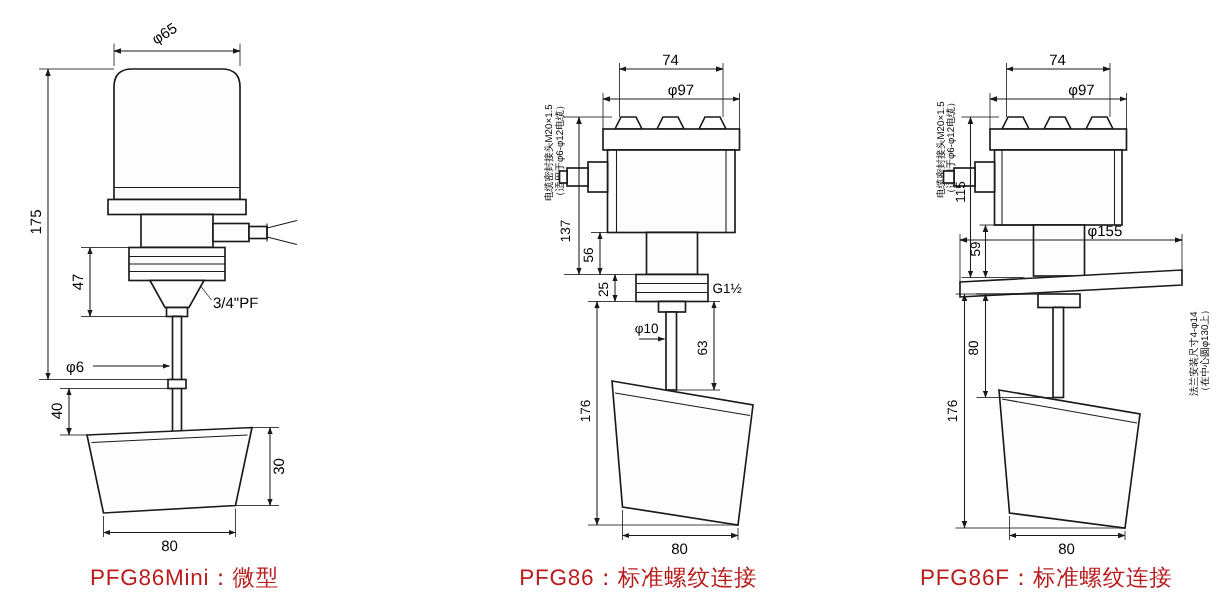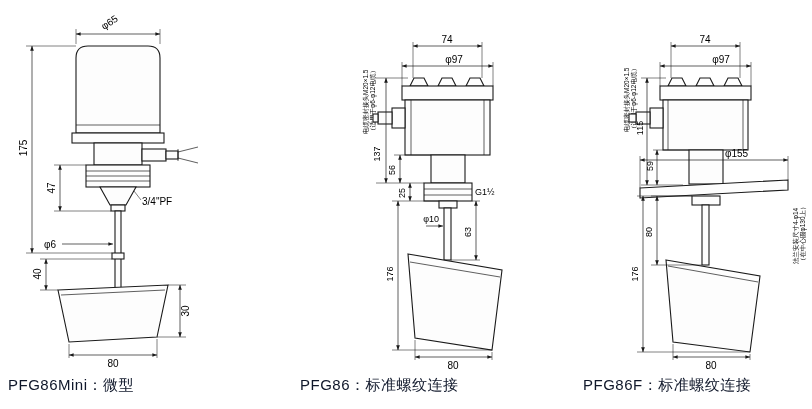--- a/index.html
+++ b/index.html
@@ -1,20 +1,20 @@
 <!DOCTYPE html>
 <html><head>
 <meta charset="utf-8">
 <style>
   *{margin:0;padding:0;box-sizing:border-box}
   html,body{background:#ffffff}
   body{font-family:"Liberation Sans","DejaVu Sans",sans-serif}
   .panel{position:relative;width:812px;height:409px;background:#ffffff;overflow:hidden}
   .fig{position:absolute;top:8px;display:block}
-  .caption{position:absolute;top:376px;font-size:15px;color:#0f172a;text-align:left;letter-spacing:.5px;white-space:nowrap}
+  .caption{position:absolute;top:376px;font-size:15px;color:#b91c1c;text-align:center;letter-spacing:.5px;white-space:nowrap}
   svg text{font-family:"Liberation Sans","DejaVu Sans",sans-serif;fill:#000}
   .part{fill:#fdfdfd;stroke:#1a1a1a;stroke-width:1.1;stroke-linejoin:miter}
   .thin{fill:none;stroke:#1a1a1a;stroke-width:.7}
   .dim{stroke:#1a1a1a;stroke-width:.7;fill:none}
   .ext{stroke:#1a1a1a;stroke-width:.55;fill:none}
   .dimtext{font-size:10px}
   .dimtext9{font-size:9px}
   .note{font-size:6.5px}
 </style>
 </head>
@@ -272,15 +272,15 @@
     </g>
     <g>
       <line class="ext" x1="90" y1="336" x2="90" y2="352"></line>
       <line class="ext" x1="167" y1="346" x2="167" y2="352"></line>
       <line class="dim" x1="90" y1="349" x2="167" y2="349" marker-start="url(#arr3)" marker-end="url(#arr3)"></line>
       <text class="dimtext" text-anchor="middle" x="128" y="361">80</text>
     </g>
   </svg>
 
   <div class="caption" style="left:8px;width:230px">PFG86Mini：微型</div>
-  <div class="caption" style="left:300px;width:215px">PFG86：标准螺纹连接</div>
+  <div class="caption" style="left:318px;width:215px">PFG86：标准螺纹连接</div>
   <div class="caption" style="left:583px;width:229px">PFG86F：标准螺纹连接</div>
 </div>
 
 </body></html>

